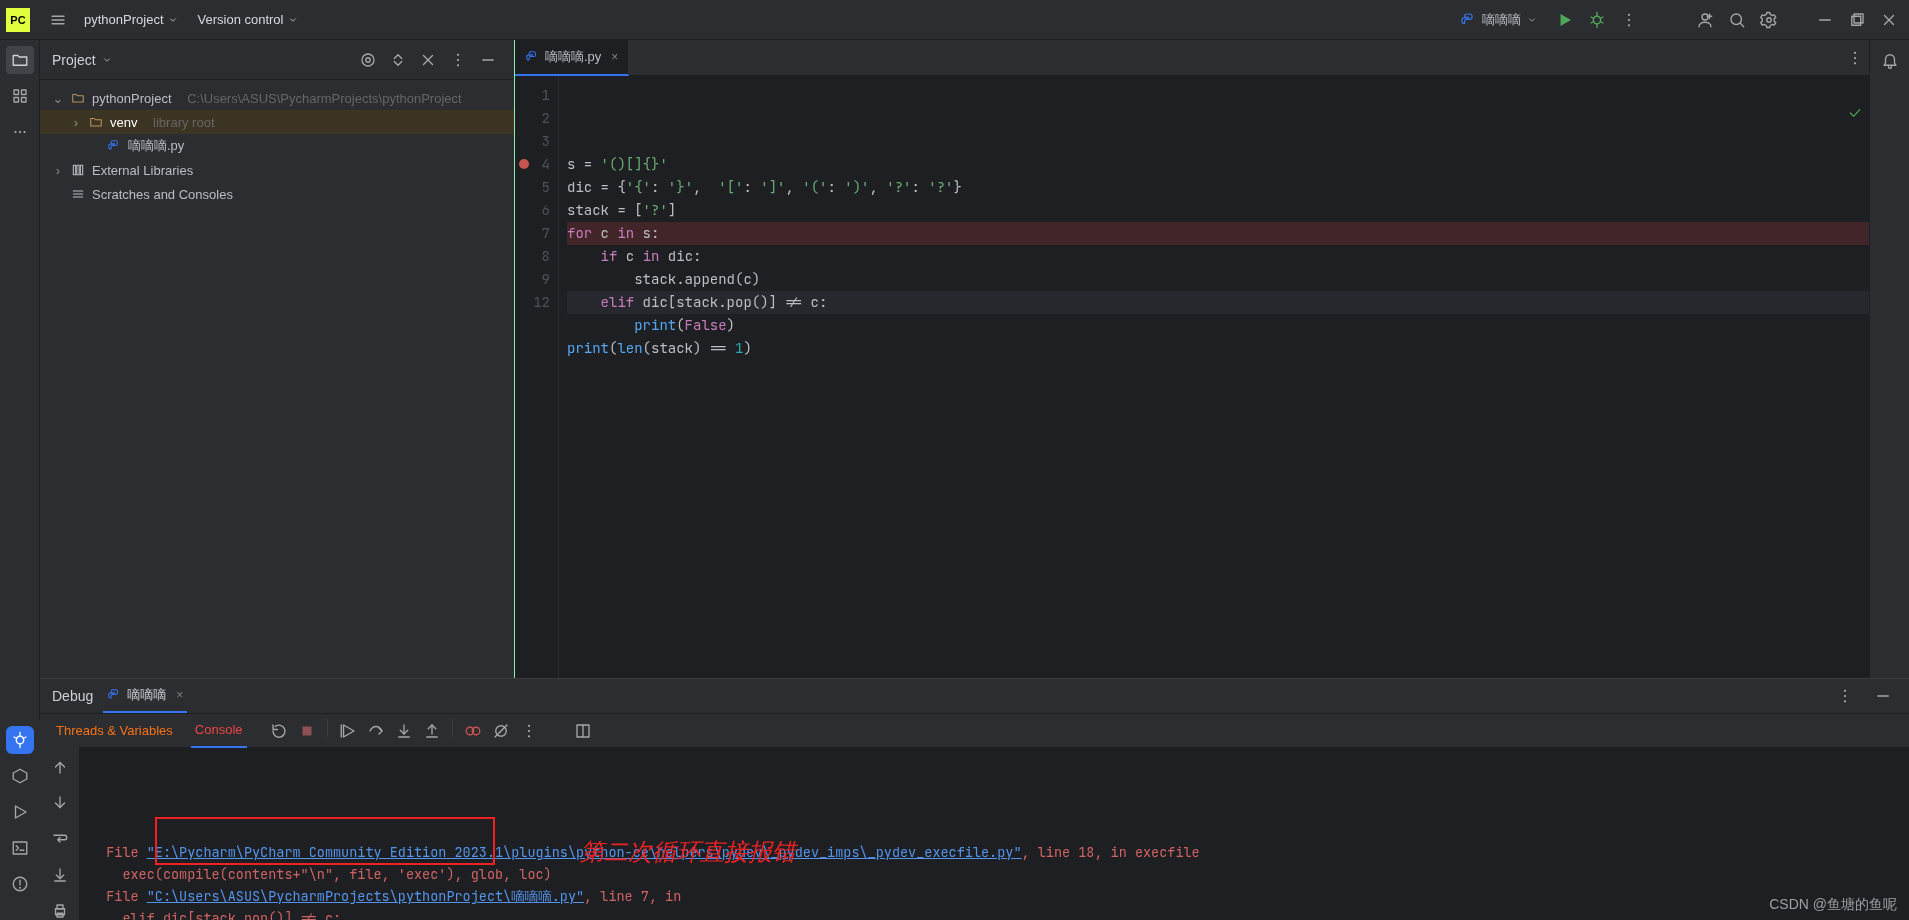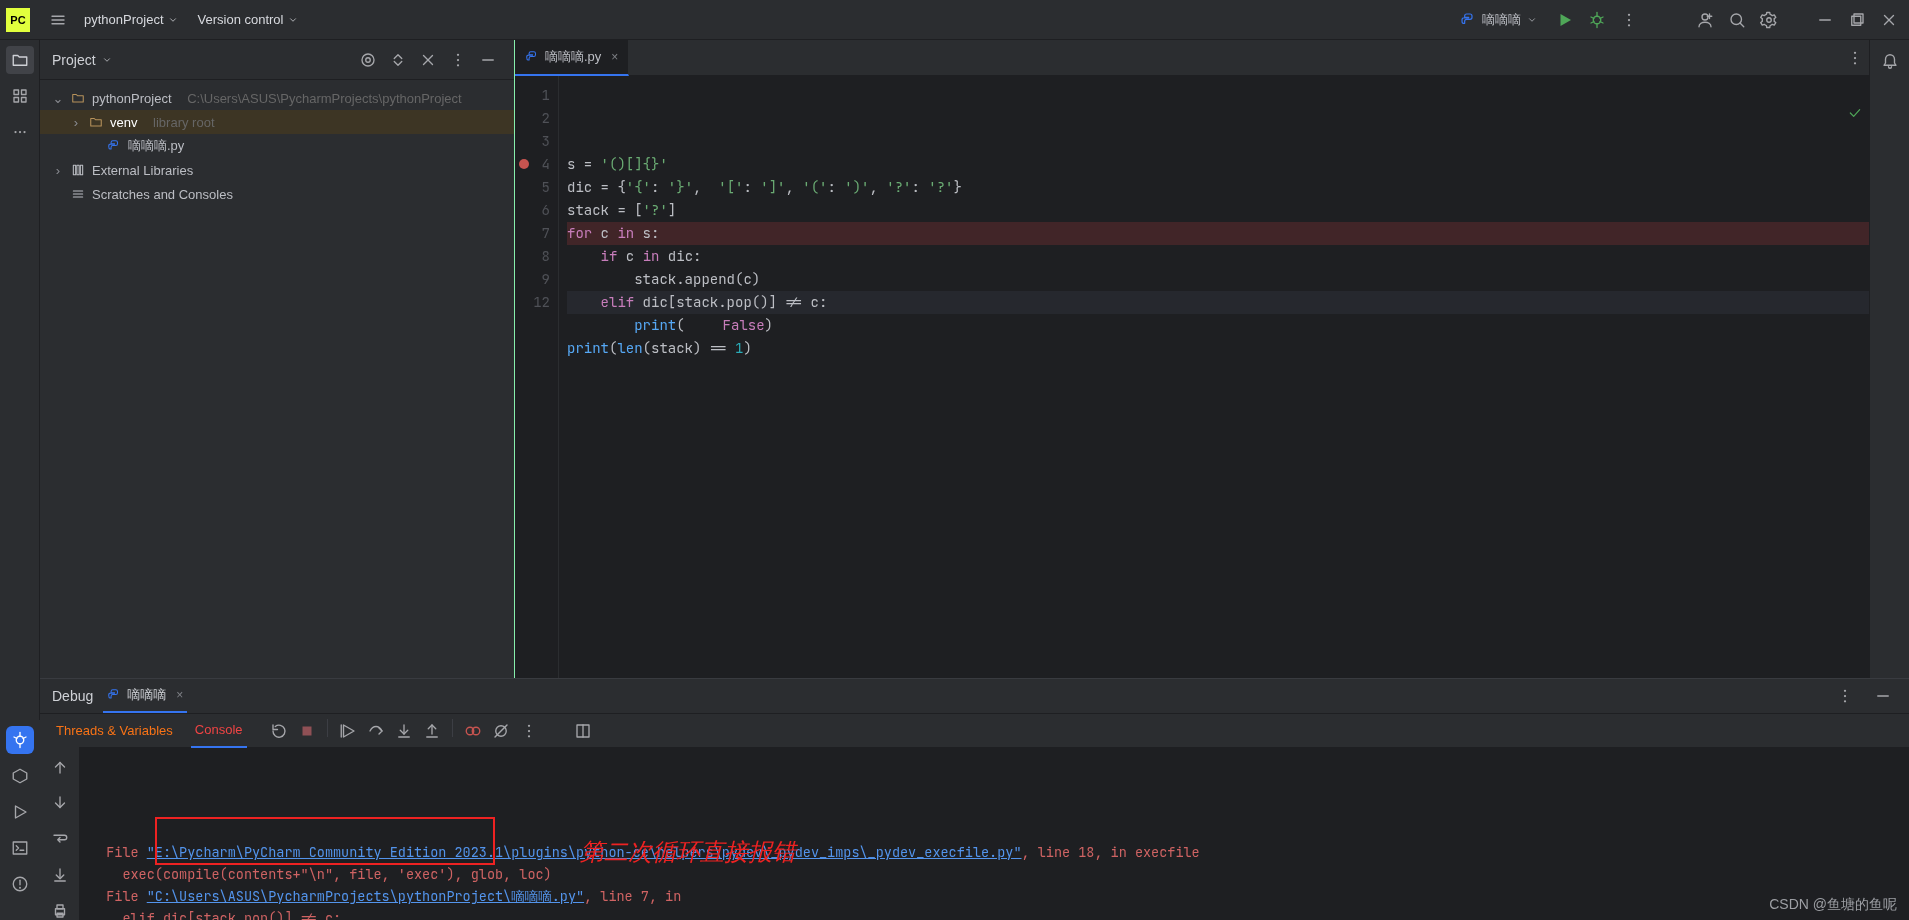--- a/index.html
+++ b/index.html
@@ -93,21 +93,21 @@
   }
   .gutter .ln { height:23px; }
   .bp { position:absolute; left:4px; width:10px;height:10px; border-radius:50%; background:#c75450;}
   .code {
     flex:1; padding:8px 0 0 8px; font-family:"JetBrains Mono","Consolas",monospace; font-size:14px; line-height:23px;
     color:#bcbec4; white-space:pre; position:relative;
   }
   .code .row { height:23px; display:block; }
   .code .row.bp-line { background:rgba(180,60,60,0.23); }
   .code .row.hl { background:#26282e; }
-  .kw{color:#c77dbb;} .str{color:#6aab73;} .num{color:#2aacb8;} .fn{color:#56a8f5;} .bool{color:#c77dbb;margin-left:38px;}
+  .kw{color:#c77dbb;} .str{color:#6aab73;} .num{color:#2aacb8;} .fn{color:#56a8f5;} .bool{color:#c77dbb;}
   .status-gutter { position:absolute; right:6px; top:6px; color:#4fa758;}
   .breadcrumb { height:26px; padding:4px 10px; color:#8a8c92; font-size:13px; border-top:1px solid #2b2d30;}
   
   
   .right-strip{ width:40px; background:#2b2d30; border-left:1px solid #1e1f22; display:flex; flex-direction:column; align-items:center; padding-top:6px; gap:8px;}
   
   
   .debug-panel {
     height:242px; background:#1e1f22; border-top:1px solid #393b40;
     display:flex; flex-direction:column;

